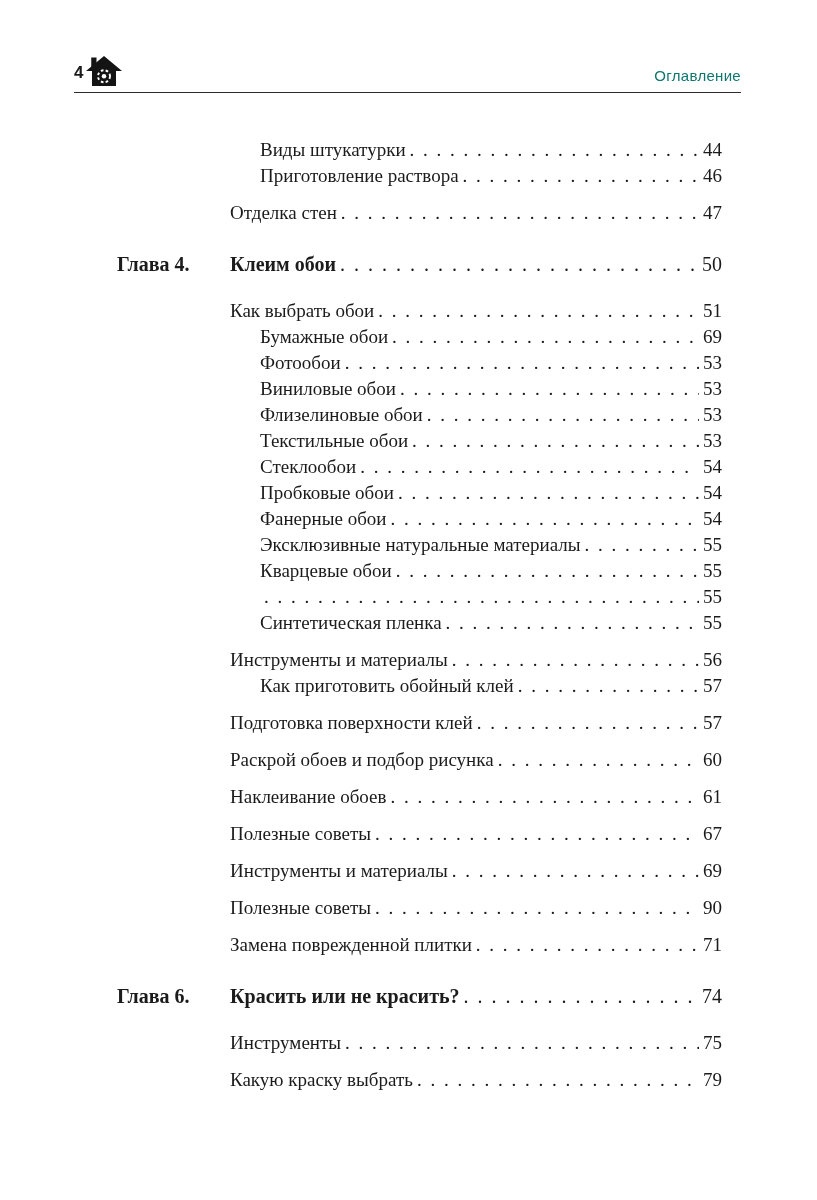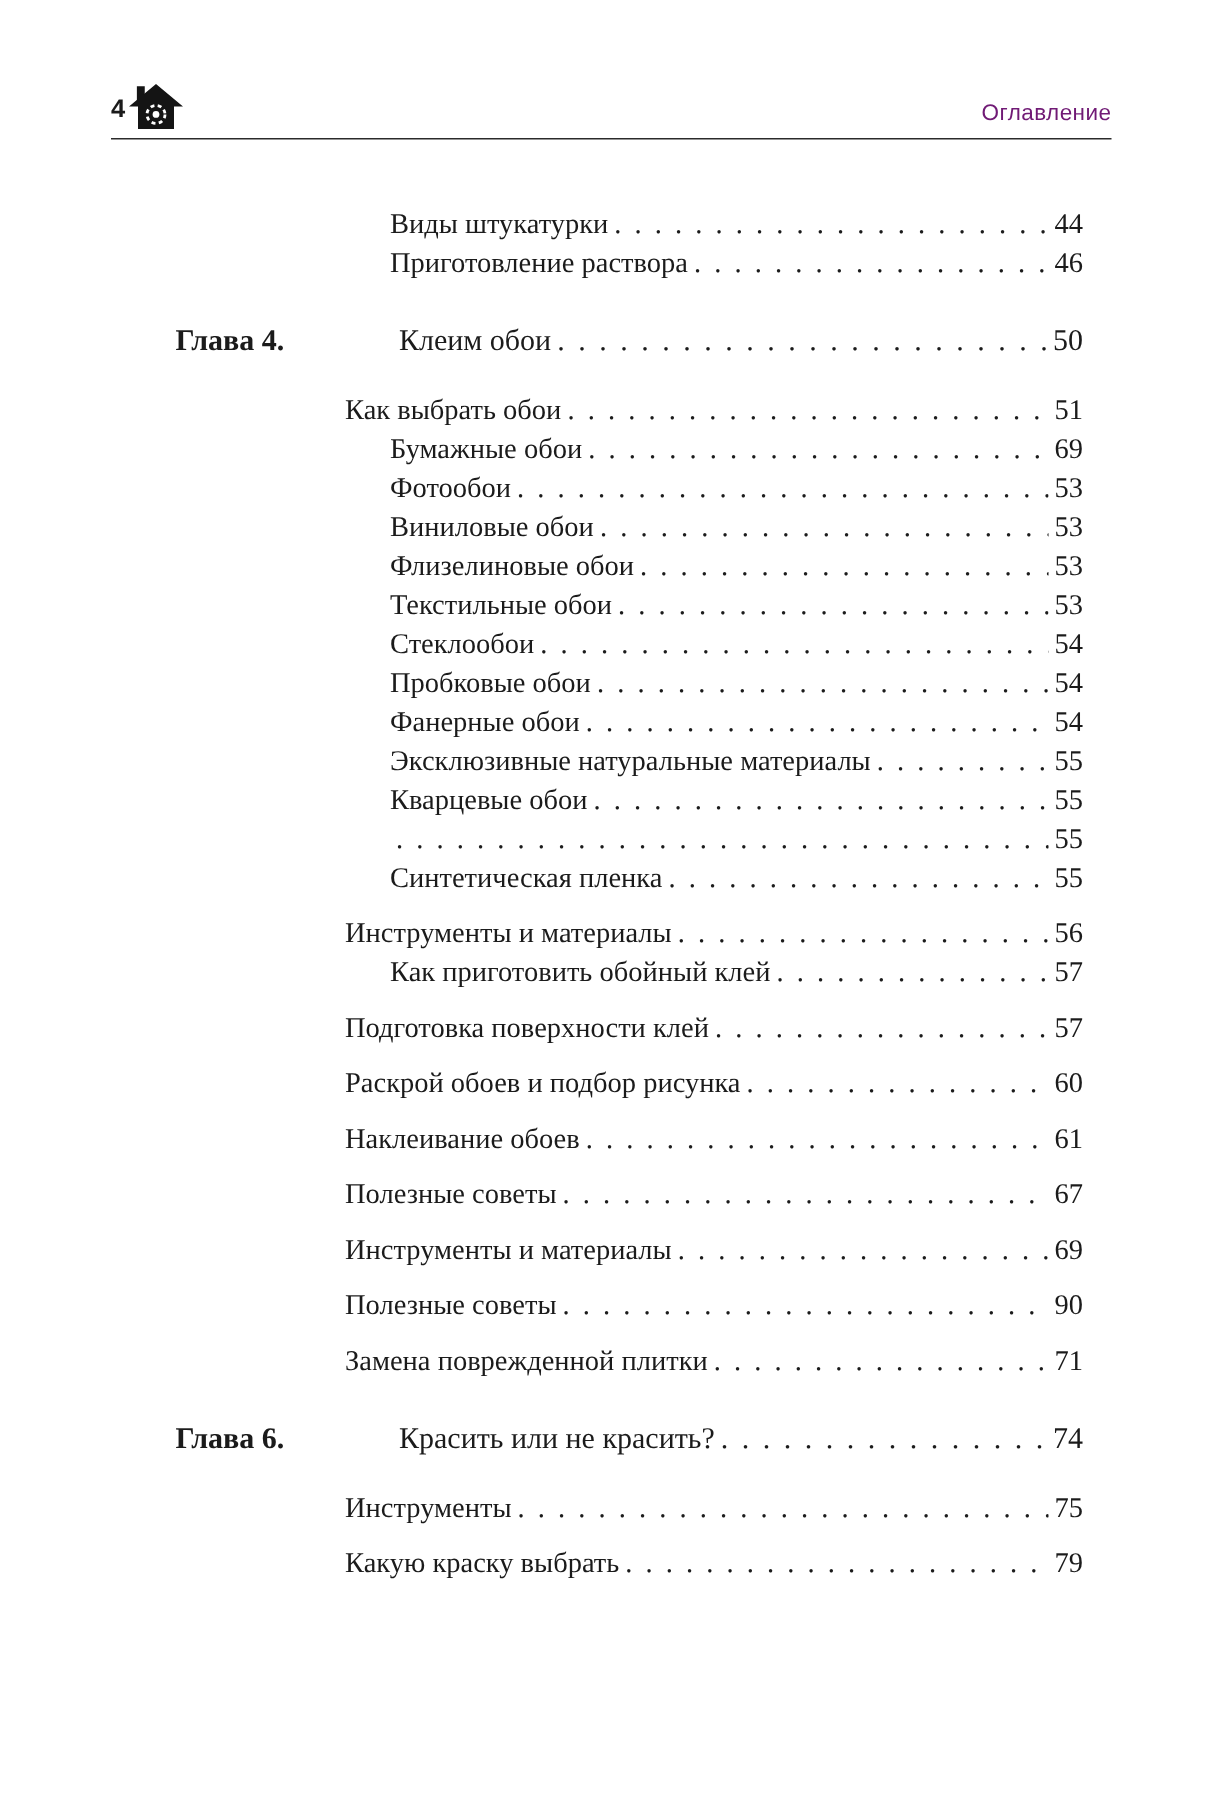--- a/index.html
+++ b/index.html
@@ -32,21 +32,21 @@
     transform: translateY(2px);
   }
   .logo {
     display: inline-block;
     line-height: 0;
   }
   .htitle {
     margin-left: auto;
     font-family: "Liberation Sans", sans-serif;
     font-size: 15px;
-    color: #701a75;
+    color: #0f766e;
     letter-spacing: 0.3px;
     align-self: flex-end;
     transform: translateY(-2px);
   }
   
   .toc {
     margin: 44px 95px 0 117px;
   }
   .row {
     display: flex;
@@ -75,21 +75,21 @@
     padding-left: 0;
     margin-top: 24px;
     margin-bottom: 20px;
     font-size: 20px;
     line-height: 28px;
   }
   .row.chapter .chnum {
     flex: 0 0 113px;
     font-weight: bold;
   }
-  .row.chapter .label { font-weight: normal; margin-left: 36px; }
+  .row.chapter .label { font-weight: bold; }
 </style>
 </head>
 <body>
 
 <div class="page">
 
   <div class="header">
     <span class="pgnum">4</span>
     <span class="logo">
       <svg width="36" height="30" viewBox="0 0 48 40" aria-hidden="true">
@@ -106,20 +106,25 @@
       <div class="row sub">
         <span class="label">Виды штукатурки</span>
         <span class="dots"></span>
         <span class="pg">44</span>
       </div>
       <div class="row sub">
         <span class="label">Приготовление раствора</span>
         <span class="dots"></span>
         <span class="pg">46</span>
       </div>
+      <div class="row section">
+        <span class="label">Отделка стен</span>
+        <span class="dots"></span>
+        <span class="pg">47</span>
+      </div>
       <div class="row chapter">
         <span class="chnum">Глава 4.</span>
         <span class="label">Клеим обои</span>
         <span class="dots"></span>
         <span class="pg">50</span>
       </div>
       <div class="row section">
         <span class="label">Как выбрать обои</span>
         <span class="dots"></span>
         <span class="pg">51</span>

